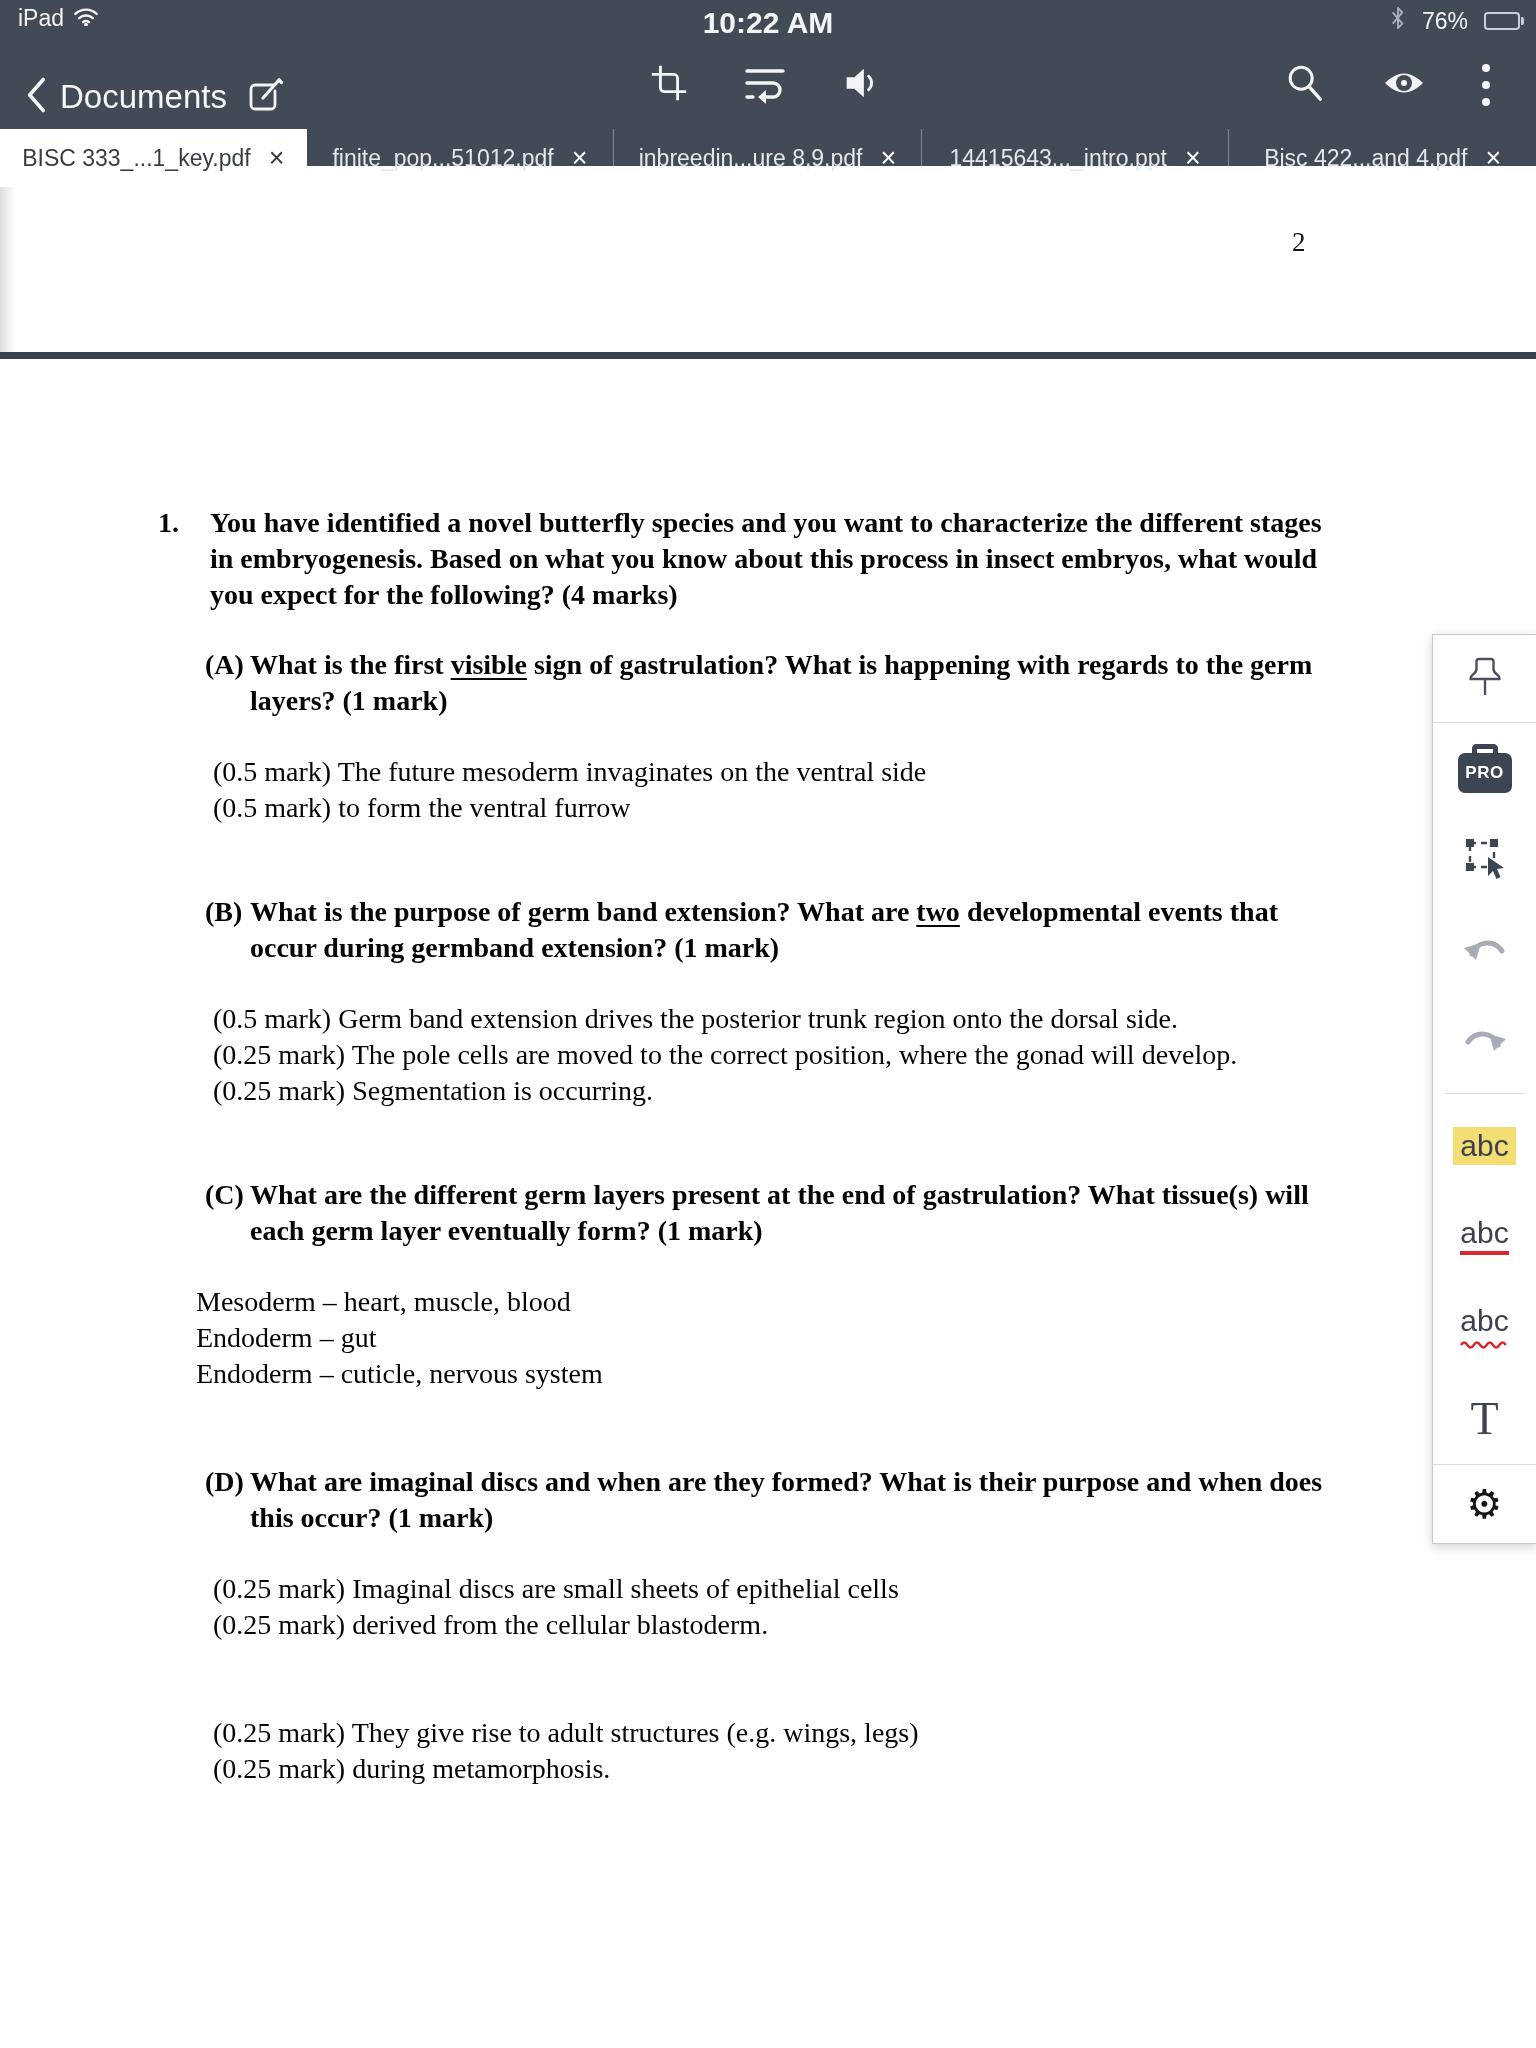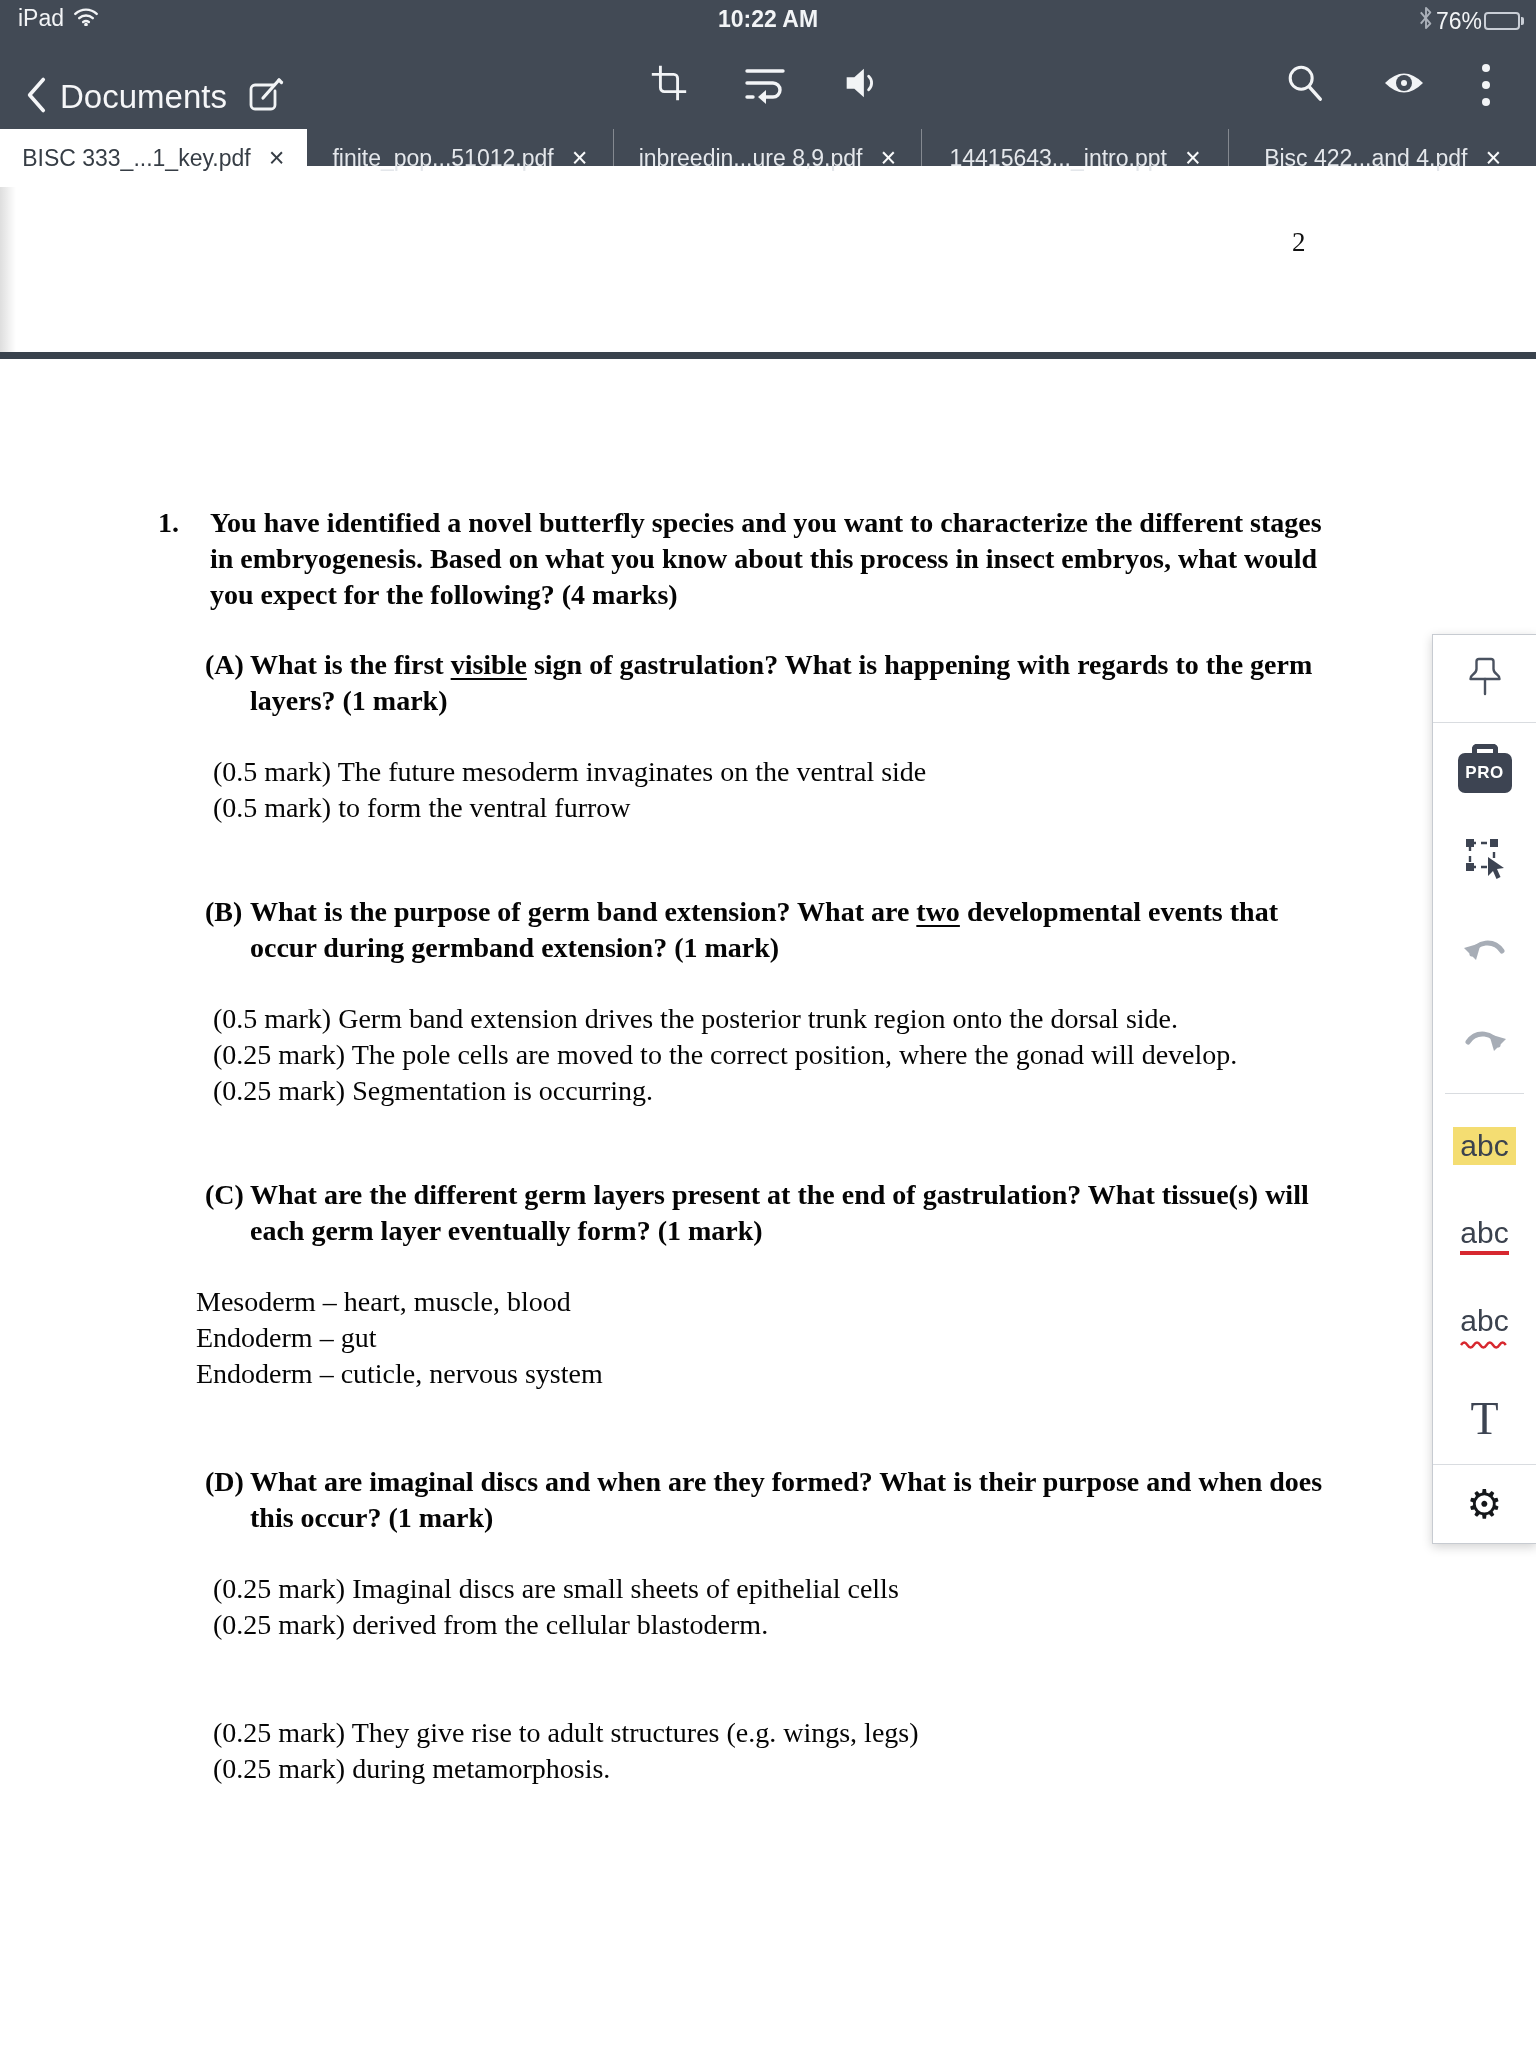--- a/index.html
+++ b/index.html
@@ -4,22 +4,22 @@
 <style>
   html,body{margin:0;padding:0;background:#202428;}
   *{box-sizing:border-box;}
   .screen{position:relative;width:1536px;height:2048px;background:#ffffff;overflow:hidden;
           font-family:"Liberation Sans",sans-serif;}
 
   
   .chrome{position:absolute;top:0;left:0;width:1536px;height:166px;background:#424a55;}
   .status-bar{position:relative;height:40px;color:#f2f4f6;font-size:23px;}
   .sb-left{position:absolute;left:18px;top:5px;display:flex;align-items:center;gap:9px;}
-  .sb-time{position:absolute;left:0;right:0;top:6px;text-align:center;font-weight:700;font-size:23px;}
-  .sb-right{position:absolute;right:12px;top:5px;display:flex;align-items:center;gap:2px;}
+  .sb-time{position:absolute;left:0;right:0;top:6px;text-align:center;font-weight:700;font-size:30px;}
+  .sb-right{position:absolute;right:12px;top:5px;display:flex;align-items:center;gap:16px;}
   .battery{display:flex;align-items:center;}
   .battery-body{width:36px;height:18px;border:2px solid #c9ced6;border-radius:4px;padding:2px;}
   .battery-fill{height:100%;background:#ffffff;border-radius:2px;}
   .battery-nub{width:3px;height:8px;background:#c9ced6;border-radius:0 2px 2px 0;margin-left:1px;}
 
   .nav-bar{position:relative;height:89px;}
   .nav-left{position:absolute;left:24px;top:12px;height:89px;display:flex;align-items:center;gap:16px;}
   .back-label{color:#f5f6f8;font-size:33px;}
   .nav-center{position:absolute;left:648px;top:0;height:89px;display:flex;align-items:center;gap:52px;}
   .nav-right{position:absolute;right:46px;top:0;height:89px;display:flex;align-items:center;gap:56px;}

